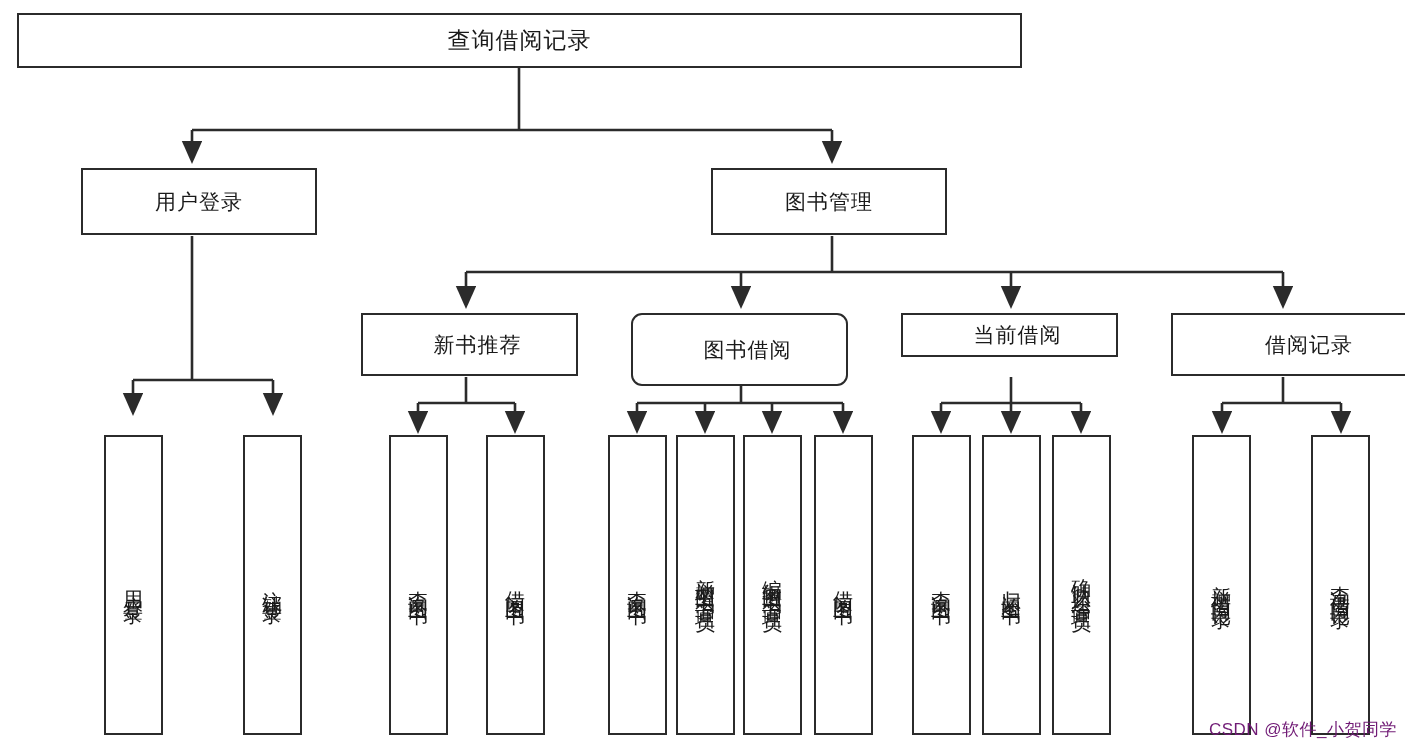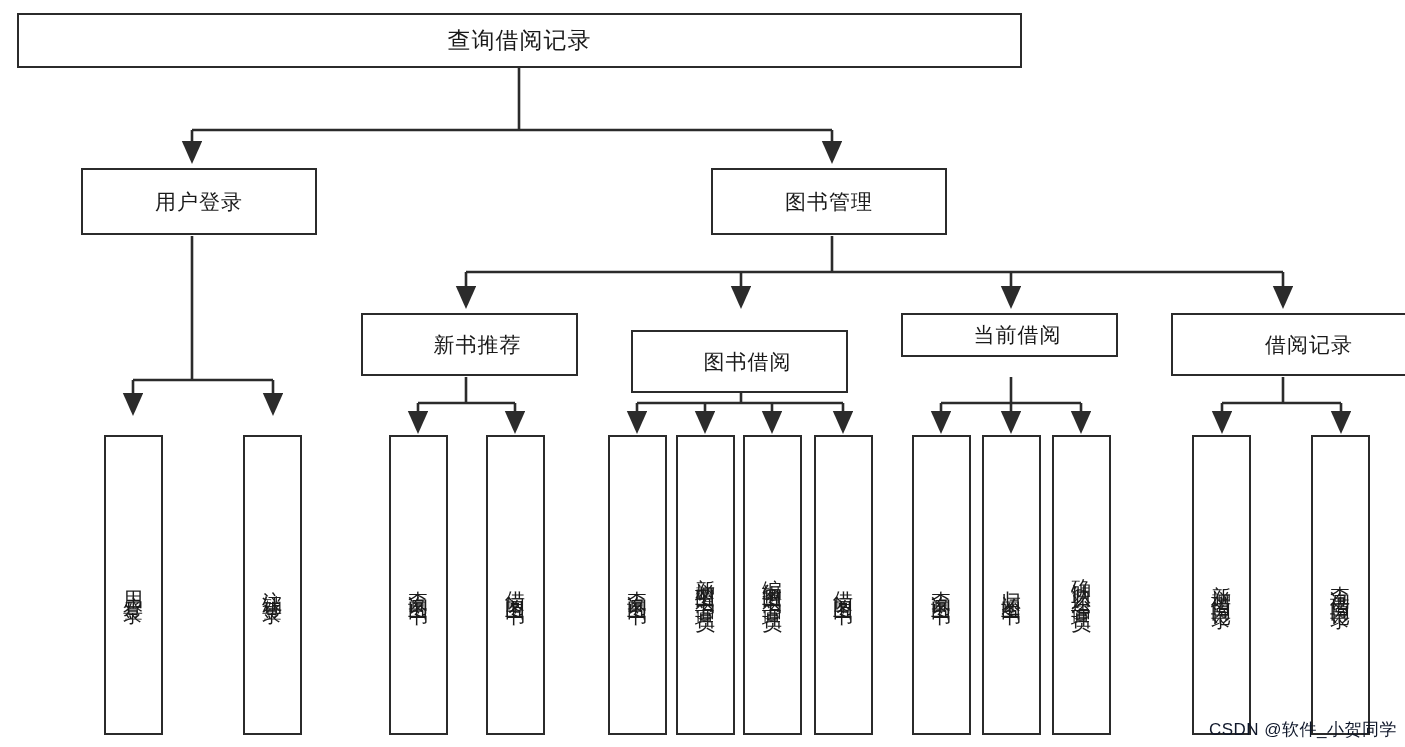--- a/index.html
+++ b/index.html
@@ -59,21 +59,21 @@
     text-orientation: upright;
     letter-spacing: 5px;
     line-height: 1;
     white-space: nowrap;
   }
   .watermark {
     position: absolute;
     right: 8px;
     bottom: 6px;
     font-size: 17px;
-    color: #0f172a;
+    color: #701a75;
     z-index: 5;
     white-space: nowrap;
     letter-spacing: 0.5px;
   }
 </style>
 </head>
 <body>
 
 <div id="canvas">
 
@@ -136,21 +136,21 @@
   </div>
 
   <div class="node l2" style="left:711px; top:168px; width:236px; height:67px;align-items:center;">
     <span>图书管理</span>
   </div>
 
   <div class="node l3" style="left:361px; top:313px; width:217px; height:63px;">
     <span>新书推荐</span>
   </div>
 
-  <div class="node l3" style="left:631px; top:330px; width:217px; height:63px;">
+  <div class="node l3" style="left:631px; top:313px; width:217px; height:73px;border-radius:11px;">
     <span>图书借阅</span>
   </div>
 
   <div class="node l3" style="left:901px; top:313px; width:217px; height:44px;">
     <span>当前借阅</span>
   </div>
 
   <div class="node l3" style="left:1171px; top:313px; width:260px; height:63px;">
     <span>借阅记录</span>
   </div>

